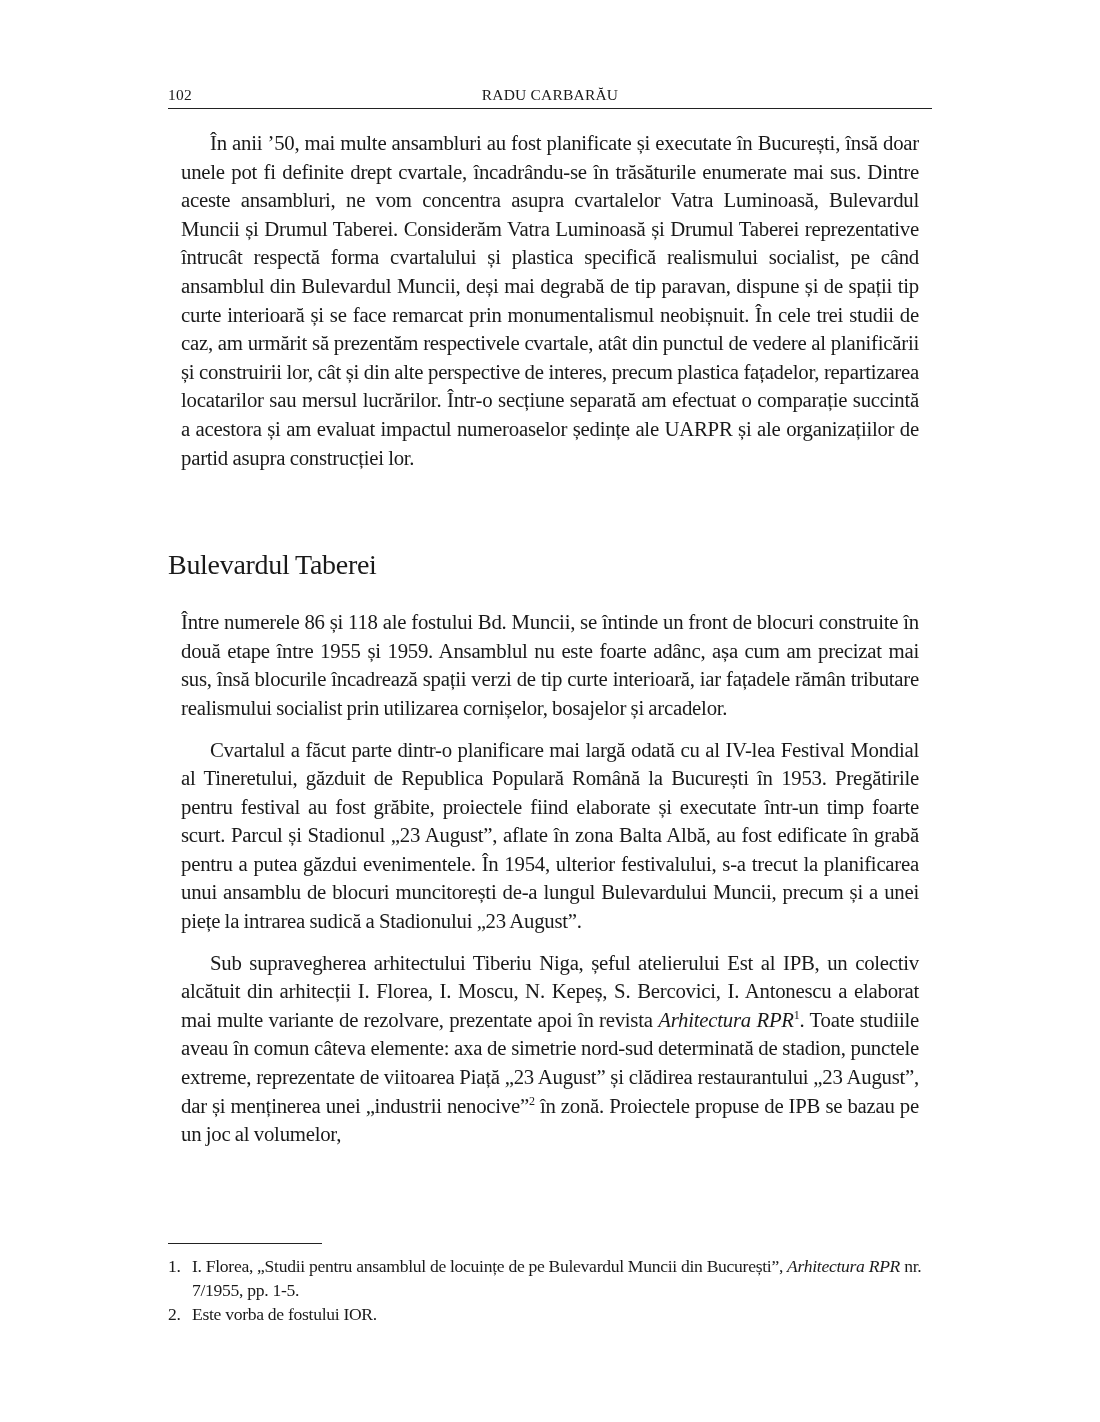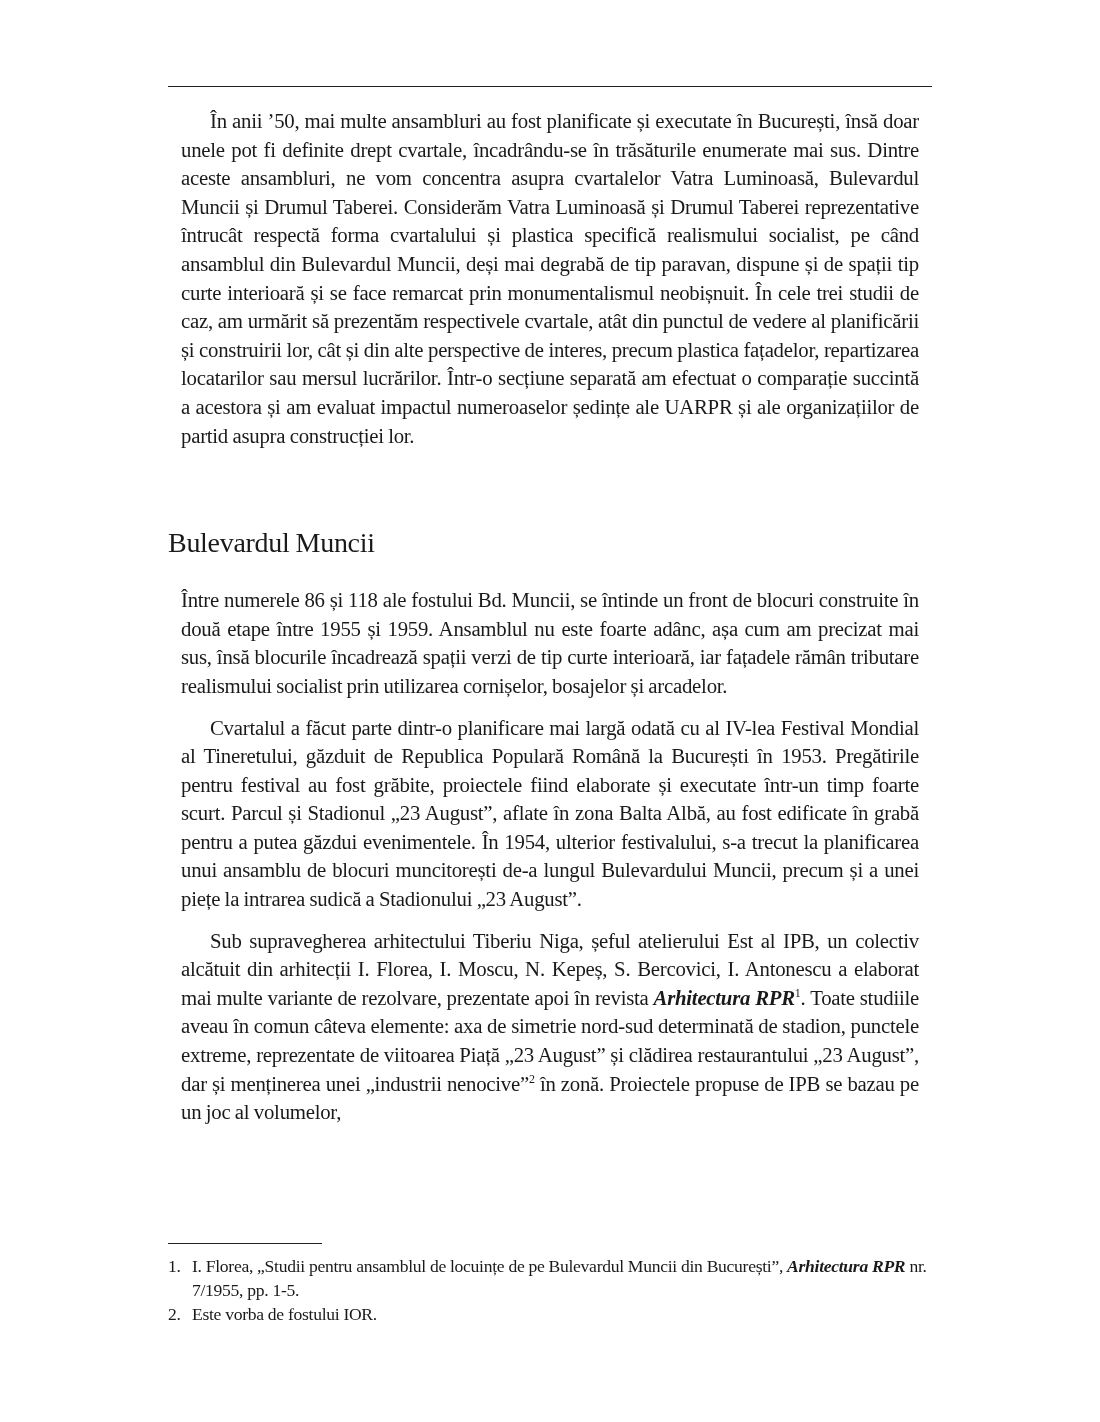--- a/index.html
+++ b/index.html
@@ -65,21 +65,21 @@
       font-weight: normal;
       margin: 76px 0 26px 0;
       line-height: 34px;
       letter-spacing: -0.3px;
     }
     sup {
       font-size: 12px;
       line-height: 0;
       vertical-align: 8px;
     }
-    em { font-style: italic; font-weight: bold; }
+    em { font-style: italic; }
     .fn-rule {
       position: absolute;
       left: 168px;
       top: 1243px;
       width: 154px;
       border-top: 1.4px solid #222;
     }
     .footnotes {
       position: absolute;
       left: 168px;
@@ -97,26 +97,30 @@
       flex: none;
     }
     .footnote .fn-text {
       flex: 1;
     }
   </style>
 </head>
 <body>
 
 <div class="page">
+  <div class="running-head">
+    <span class="page-num">102</span>
+    <span class="author">RADU CARBARĂU</span>
+  </div>
   <div class="head-rule"></div>
 
   <div class="body-text">
     <p class="indent">În anii ’50, mai multe ansambluri au fost planificate și executate în București, însă doar unele pot fi definite drept cvartale, încadrându-se în trăsăturile enumerate mai sus. Dintre aceste ansambluri, ne vom concentra asupra cvartalelor Vatra Luminoasă, Bulevardul Muncii și Drumul Taberei. Considerăm Vatra Luminoasă și Drumul Taberei reprezentative întrucât respectă forma cvartalului și plastica specifică realismului socialist, pe când ansamblul din Bulevardul Muncii, deși mai degrabă de tip paravan, dispune și de spații tip curte interioară și se face remarcat prin monumentalismul neobișnuit. În cele trei studii de caz, am urmărit să pre­zen­tăm respectivele cvartale, atât din punctul de vedere al planificării și construirii lor, cât și din alte perspective de interes, precum plastica fațadelor, repartizarea locatarilor sau mersul lucrărilor. Într-o secțiune separată am efectuat o comparație succintă a acestora și am evaluat impactul numeroaselor ședințe ale UARPR și ale organizațiilor de partid asupra construcției lor.</p>
 
-    <h2 class="section-title">Bulevardul Muncii</h2>
+    <h2 class="section-title">Bulevardul Taberei</h2>
 
     <p>Între numerele 86 și 118 ale fostului Bd. Muncii, se întinde un front de blocuri construite în două etape între 1955 și 1959. Ansamblul nu este foarte adânc, așa cum am precizat mai sus, însă blocurile încadrează spații verzi de tip curte interioară, iar fațadele rămân tributare realismului socialist prin utilizarea cor­nișelor, bosajelor și arcadelor.</p>
     <p class="indent">Cvartalul a făcut parte dintr-o planificare mai largă odată cu al IV-lea Festival Mondial al Tineretului, găzduit de Republica Populară Română la București în 1953. Pregătirile pentru festival au fost grăbite, proiectele fiind elaborate și exe­cutate într-un timp foarte scurt. Parcul și Stadionul „23 August”, aflate în zona Balta Albă, au fost edificate în grabă pentru a putea găzdui evenimentele. În 1954, ulterior festivalului, s-a trecut la planificarea unui ansamblu de blocuri muncito­rești de-a lungul Bulevardului Muncii, precum și a unei piețe la intrarea sudică a Stadionului „23 August”.</p>
     <p class="indent"><span>Sub supravegherea arhitectului Tiberiu Niga, șeful atelierului Est al IPB, un colectiv alcătuit din arhitecții I. Florea, I. Moscu, N. Kepeș, S. Bercovici, I. Anto­nescu a elaborat mai multe variante de rezolvare, prezentate apoi în revista </span><em>Arhitectura RPR</em><sup>1</sup><span>. Toate studiile aveau în comun câteva elemente: axa de simetrie nord-sud determinată de stadion, punctele extreme, reprezentate de viitoarea Piață „23 August” și clădirea restaurantului „23 August”, dar și menținerea unei „indus­trii nenocive”</span><sup>2</sup><span> în zonă. Proiectele propuse de IPB se bazau pe un joc al volumelor,</span></p>
   </div>
 </div>
 
 <div class="fn-rule"></div>
 
 <div class="footnotes">

